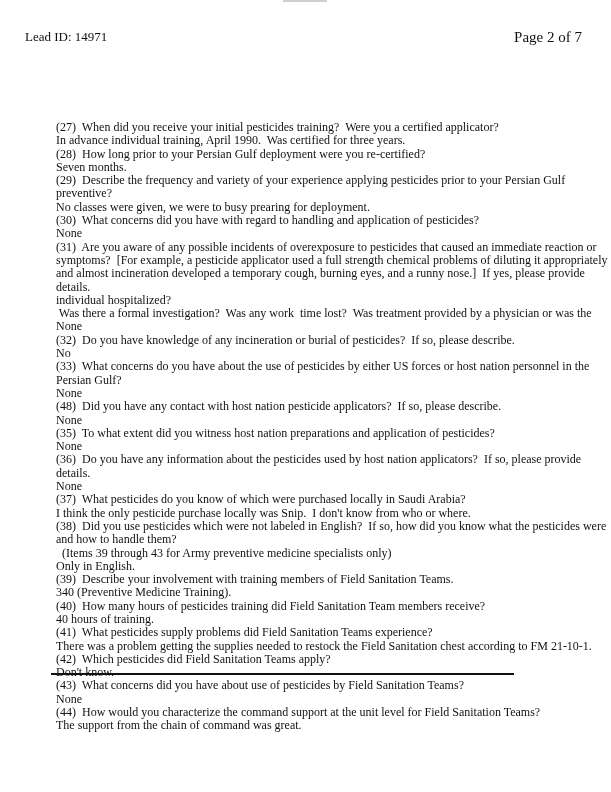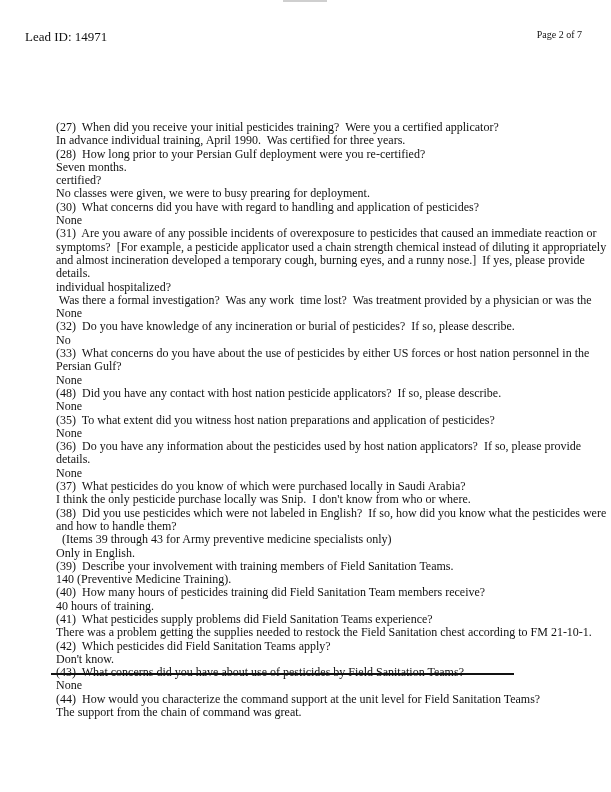--- a/index.html
+++ b/index.html
@@ -1,42 +1,43 @@
 <!DOCTYPE html>
 <html><head>
 <meta charset="utf-8">
 <style>
   html, body { margin:0; padding:0; background:#ffffff; }
   body { width:611px; height:792px; position:relative; overflow:hidden;
          font-family:"Liberation Serif", serif; color:#111; }
   .topmark { position:absolute; left:283px; top:0; width:44px; height:2px; background:#cfcfcf; }
   .lead { position:absolute; left:25px; top:29px; font-size:13px; }
-  .pageno { position:absolute; right:29px; top:29px; font-size:10px; }
+  .pageno { position:absolute; right:29px; top:29px; font-size:15px; }
   .body { position:absolute; left:56px; top:121px; width:520px; font-size:12px; line-height:13.3px; }
   .line { white-space:pre; }
   .rule { position:absolute; left:51px; top:673px; width:463px; height:2px; background:#111; }
 </style>
 </head>
 <body>
 
 <div class="topmark"></div>
 <div class="lead">Lead ID: 14971</div>
 <div class="pageno">Page 2 of  7</div>
 
 <div class="body" id="doc-body">
     <div class="line">(27)  When did you receive your initial pesticides training?  Were you a certified applicator?</div>
     <div class="line">In advance individual training, April 1990.  Was certified for three years.</div>
     <div class="line">(28)  How long prior to your Persian Gulf deployment were you re-certified?</div>
     <div class="line">Seven months.</div>
-    <div class="line">certified?</div>
+    <div class="line">(29)  Describe the frequency and variety of your experience applying pesticides prior to your Persian Gulf</div>
+    <div class="line">preventive?</div>
     <div class="line">No classes were given, we were to busy prearing for deployment.</div>
     <div class="line">(30)  What concerns did you have with regard to handling and application of pesticides?</div>
     <div class="line">None</div>
     <div class="line">(31)  Are you aware of any possible incidents of overexposure to pesticides that caused an immediate reaction or</div>
-    <div class="line">symptoms?  [For example, a pesticide applicator used a chain strength chemical instead of diluting it appropriately</div>
+    <div class="line">symptoms?  [For example, a pesticide applicator used a full strength chemical problems of diluting it appropriately</div>
     <div class="line">and almost incineration developed a temporary cough, burning eyes, and a runny nose.]  If yes, please provide</div>
     <div class="line">details.</div>
     <div class="line">individual hospitalized?</div>
     <div class="line"> Was there a formal investigation?  Was any work  time lost?  Was treatment provided by a physician or was the</div>
     <div class="line">None</div>
     <div class="line">(32)  Do you have knowledge of any incineration or burial of pesticides?  If so, please describe.</div>
     <div class="line">No</div>
     <div class="line">(33)  What concerns do you have about the use of pesticides by either US forces or host nation personnel in the</div>
     <div class="line">Persian Gulf?</div>
     <div class="line">None</div>
@@ -47,21 +48,21 @@
     <div class="line">(36)  Do you have any information about the pesticides used by host nation applicators?  If so, please provide</div>
     <div class="line">details.</div>
     <div class="line">None</div>
     <div class="line">(37)  What pesticides do you know of which were purchased locally in Saudi Arabia?</div>
     <div class="line">I think the only pesticide purchase locally was Snip.  I don't know from who or where.</div>
     <div class="line">(38)  Did you use pesticides which were not labeled in English?  If so, how did you know what the pesticides were</div>
     <div class="line">and how to handle them?</div>
     <div class="line">  (Items 39 through 43 for Army preventive medicine specialists only)</div>
     <div class="line">Only in English.</div>
     <div class="line">(39)  Describe your involvement with training members of Field Sanitation Teams.</div>
-    <div class="line">140 (Preventive Medicine Training).</div>
+    <div class="line">340 (Preventive Medicine Training).</div>
     <div class="line">(40)  How many hours of pesticides training did Field Sanitation Team members receive?</div>
     <div class="line">40 hours of training.</div>
     <div class="line">(41)  What pesticides supply problems did Field Sanitation Teams experience?</div>
     <div class="line">There was a problem getting the supplies needed to restock the Field Sanitation chest according to FM 21-10-1.</div>
     <div class="line">(42)  Which pesticides did Field Sanitation Teams apply?</div>
     <div class="line">Don't know.</div>
     <div class="line">(43)  What concerns did you have about use of pesticides by Field Sanitation Teams?</div>
     <div class="line">None</div>
     <div class="line">(44)  How would you characterize the command support at the unit level for Field Sanitation Teams?</div>
     <div class="line">The support from the chain of command was great.</div>

